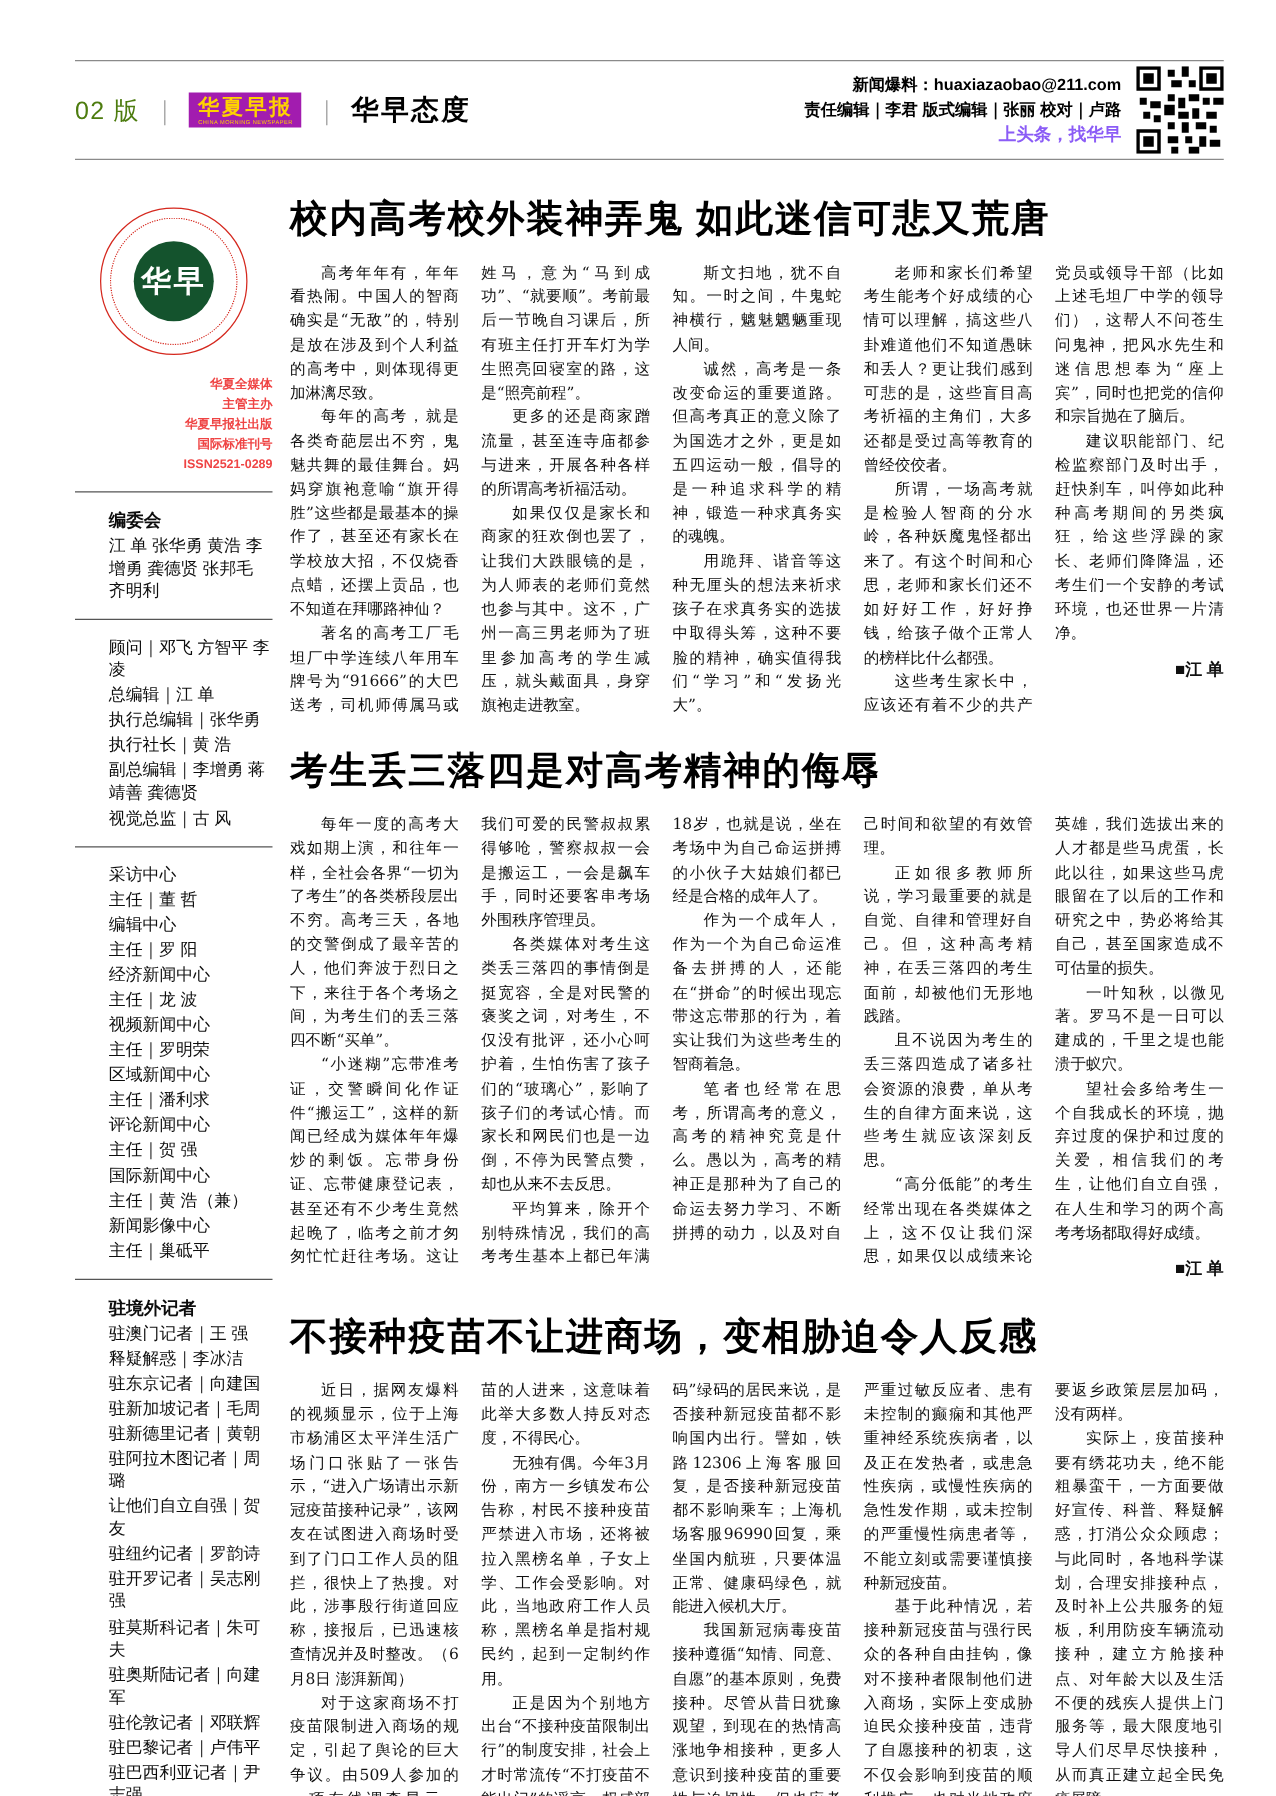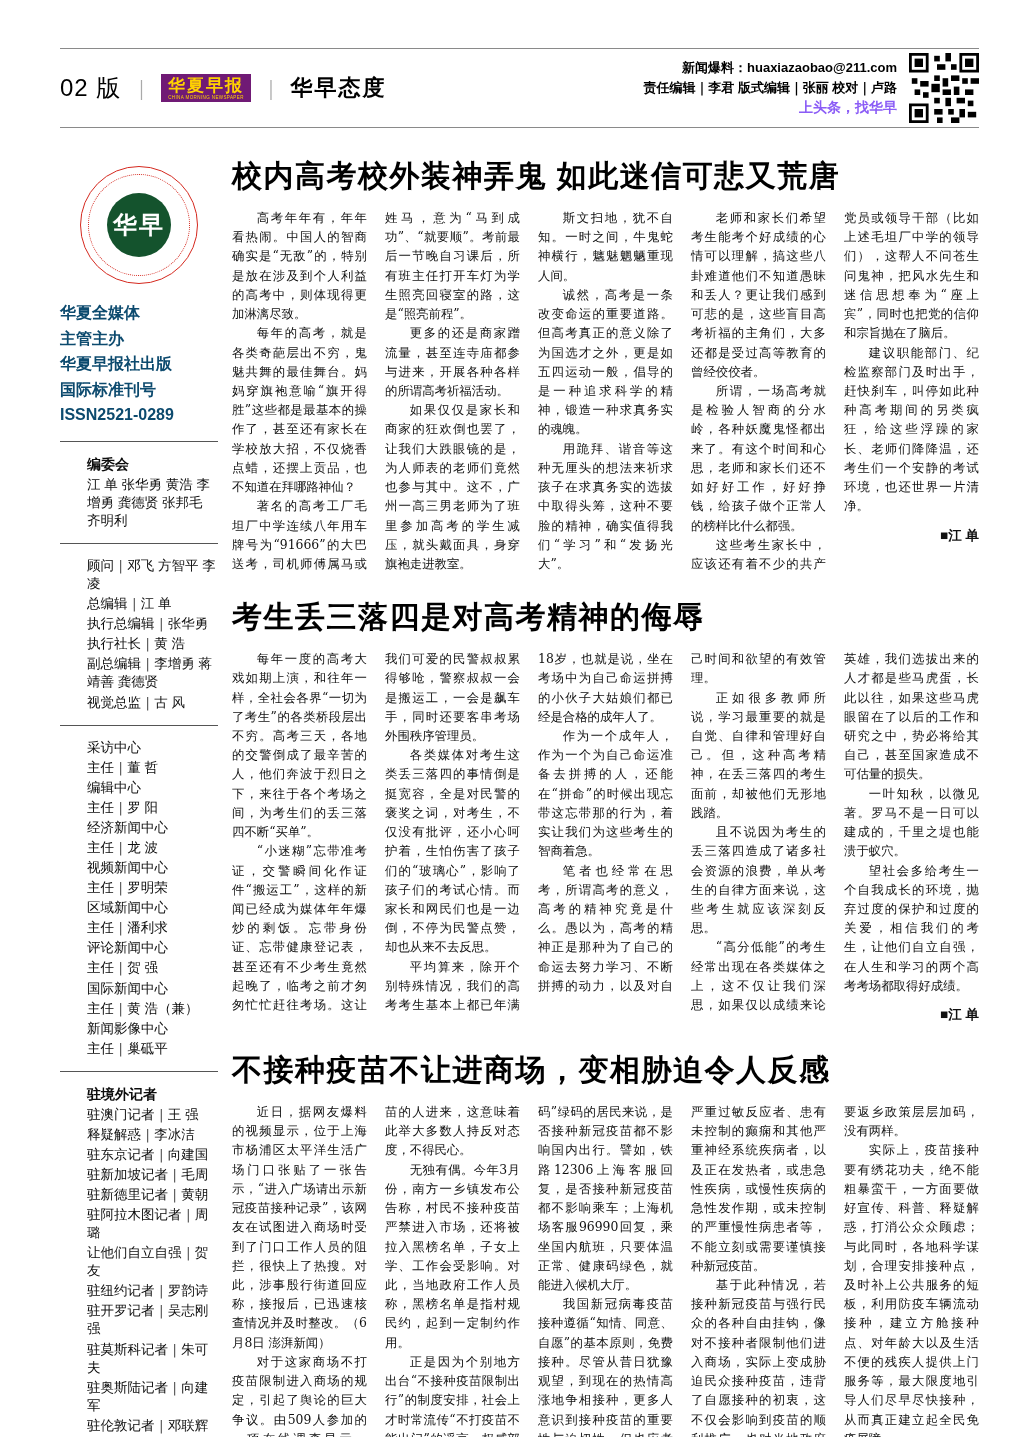--- a/index.html
+++ b/index.html
@@ -9,23 +9,23 @@
     position:relative; padding:48px 42px 0 60px;
     font-family:"Liberation Sans", sans-serif; color:#111;
     overflow:hidden;
   }
   
   .topbar {
     border-top:1px solid #8a8a8a; border-bottom:1px solid #8a8a8a;
     height:80px; display:flex; align-items:center;
   }
   .tb-left { display:flex; align-items:center; gap:10px; }
-  .pgnum { font-size:24px; color:#000000; letter-spacing:1px; }
+  .pgnum { font-size:20px; color:#4d7c0f; letter-spacing:1px; }
   .vsep { color:#aaa; font-size:20px; font-weight:100; }
-  .brand { background:#701a75; color:#ffd200; padding:3px 7px 2px; text-align:center; display:inline-block; line-height:1; }
+  .brand { background:#a21caf; color:#ffd200; padding:3px 7px 2px; text-align:center; display:inline-block; line-height:1; }
   .brand-name { display:block; font-size:17px; font-weight:800; letter-spacing:2px; font-family:"Liberation Serif", serif; }
   .brand-sub  { display:block; font-size:4.5px; letter-spacing:.4px; margin-top:2px; white-space:nowrap; }
   .section { font-size:22px; font-weight:800; letter-spacing:2px; color:#000; }
   .tb-right { margin-left:auto; text-align:right; line-height:1.5; margin-right:12px; }
   .tipline  { font-size:13px; font-weight:700; color:#000; }
   .editors  { font-size:13px; font-weight:700; color:#000; }
   .slogan   { font-size:14px; font-weight:800; color:#8b5cf6; }
   .qr { width:70px; height:70px; flex:none; }
   
   .content { display:flex; margin-top:30px; }
@@ -38,21 +38,21 @@
     margin:0 auto; display:flex; align-items:center; justify-content:center; position:relative;
   }
   .seal::before {
     content:""; position:absolute; inset:7px; border:1px dotted #d5281e; border-radius:50%;
   }
   .seal-core {
     width:64px; height:64px; background:#14532d; border-radius:50%;
     color:#fff; display:flex; align-items:center; justify-content:center;
     font-size:24px; font-weight:800; letter-spacing:2px; font-family:"Liberation Serif", serif;
   }
-  .masthead-info { text-align:left; font-size:16px; font-weight:600; line-height:1.6; color:#0c4a6e; }
+  .masthead-info { text-align:right; font-size:10px; font-weight:600; line-height:1.6; color:#ef4444; }
   .sb-hr { border:0; border-top:1px solid #555; margin:13px 0; }
   .sb-block { font-size:13.5px; line-height:1.34; color:#0d0d0d; font-weight:500;margin-left:27px; }
   .sb-block > div { margin-bottom:2px; }
   .sb-title { font-weight:800; font-size:14px; }
   
   .article + .article { margin-top:26px; }
   .article-title {
     font-size:30px; font-weight:800; color:#000; letter-spacing:1.5px;
     margin-bottom:14px; line-height:1.2; font-family:"Liberation Sans", sans-serif;
   }

